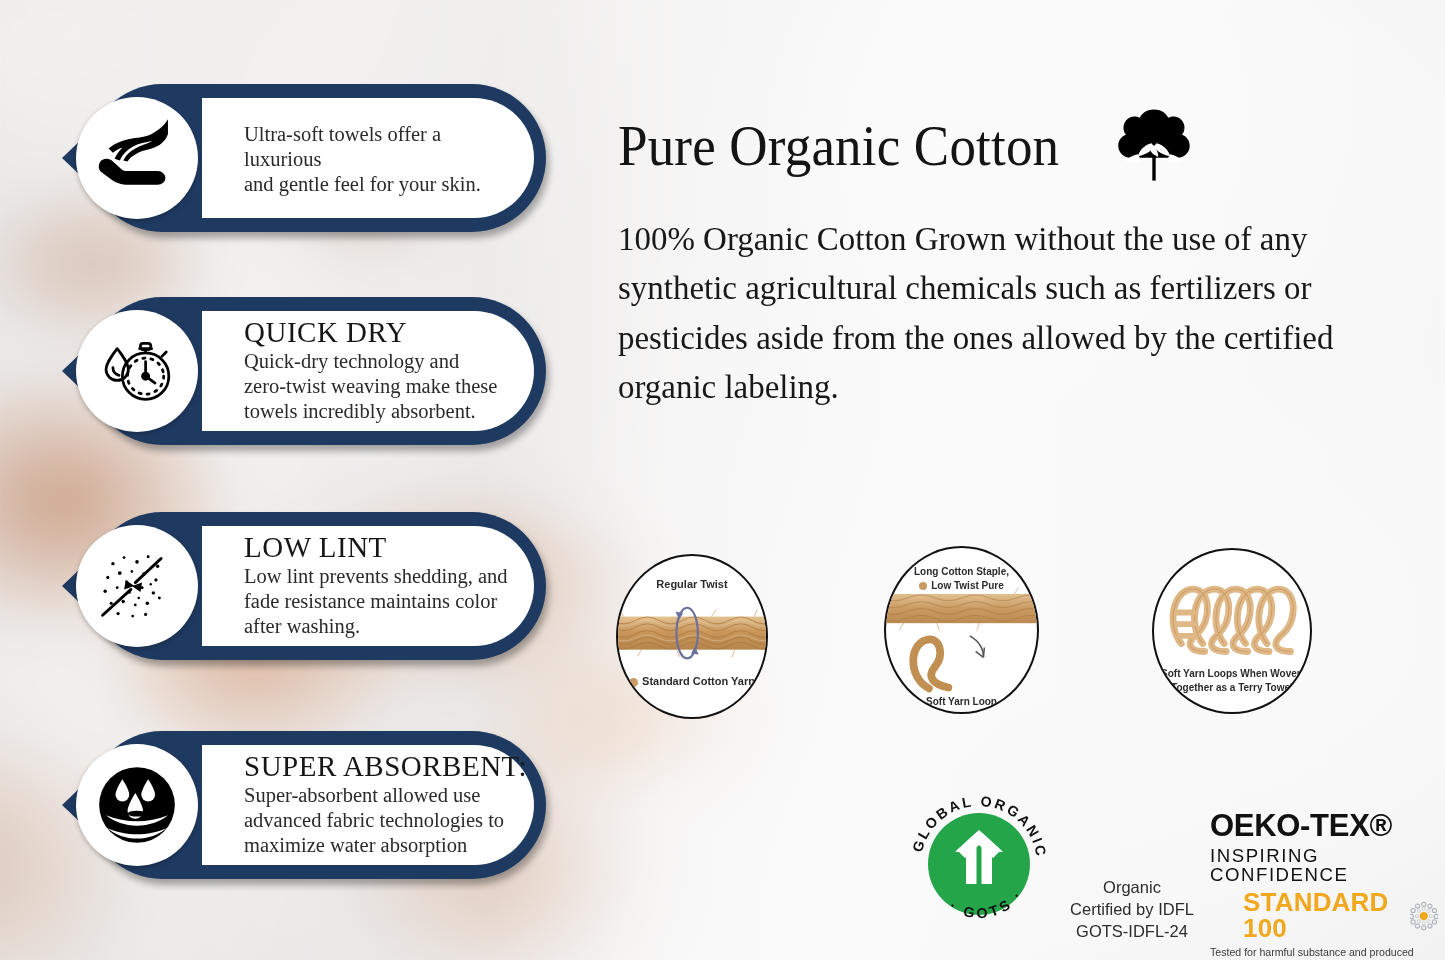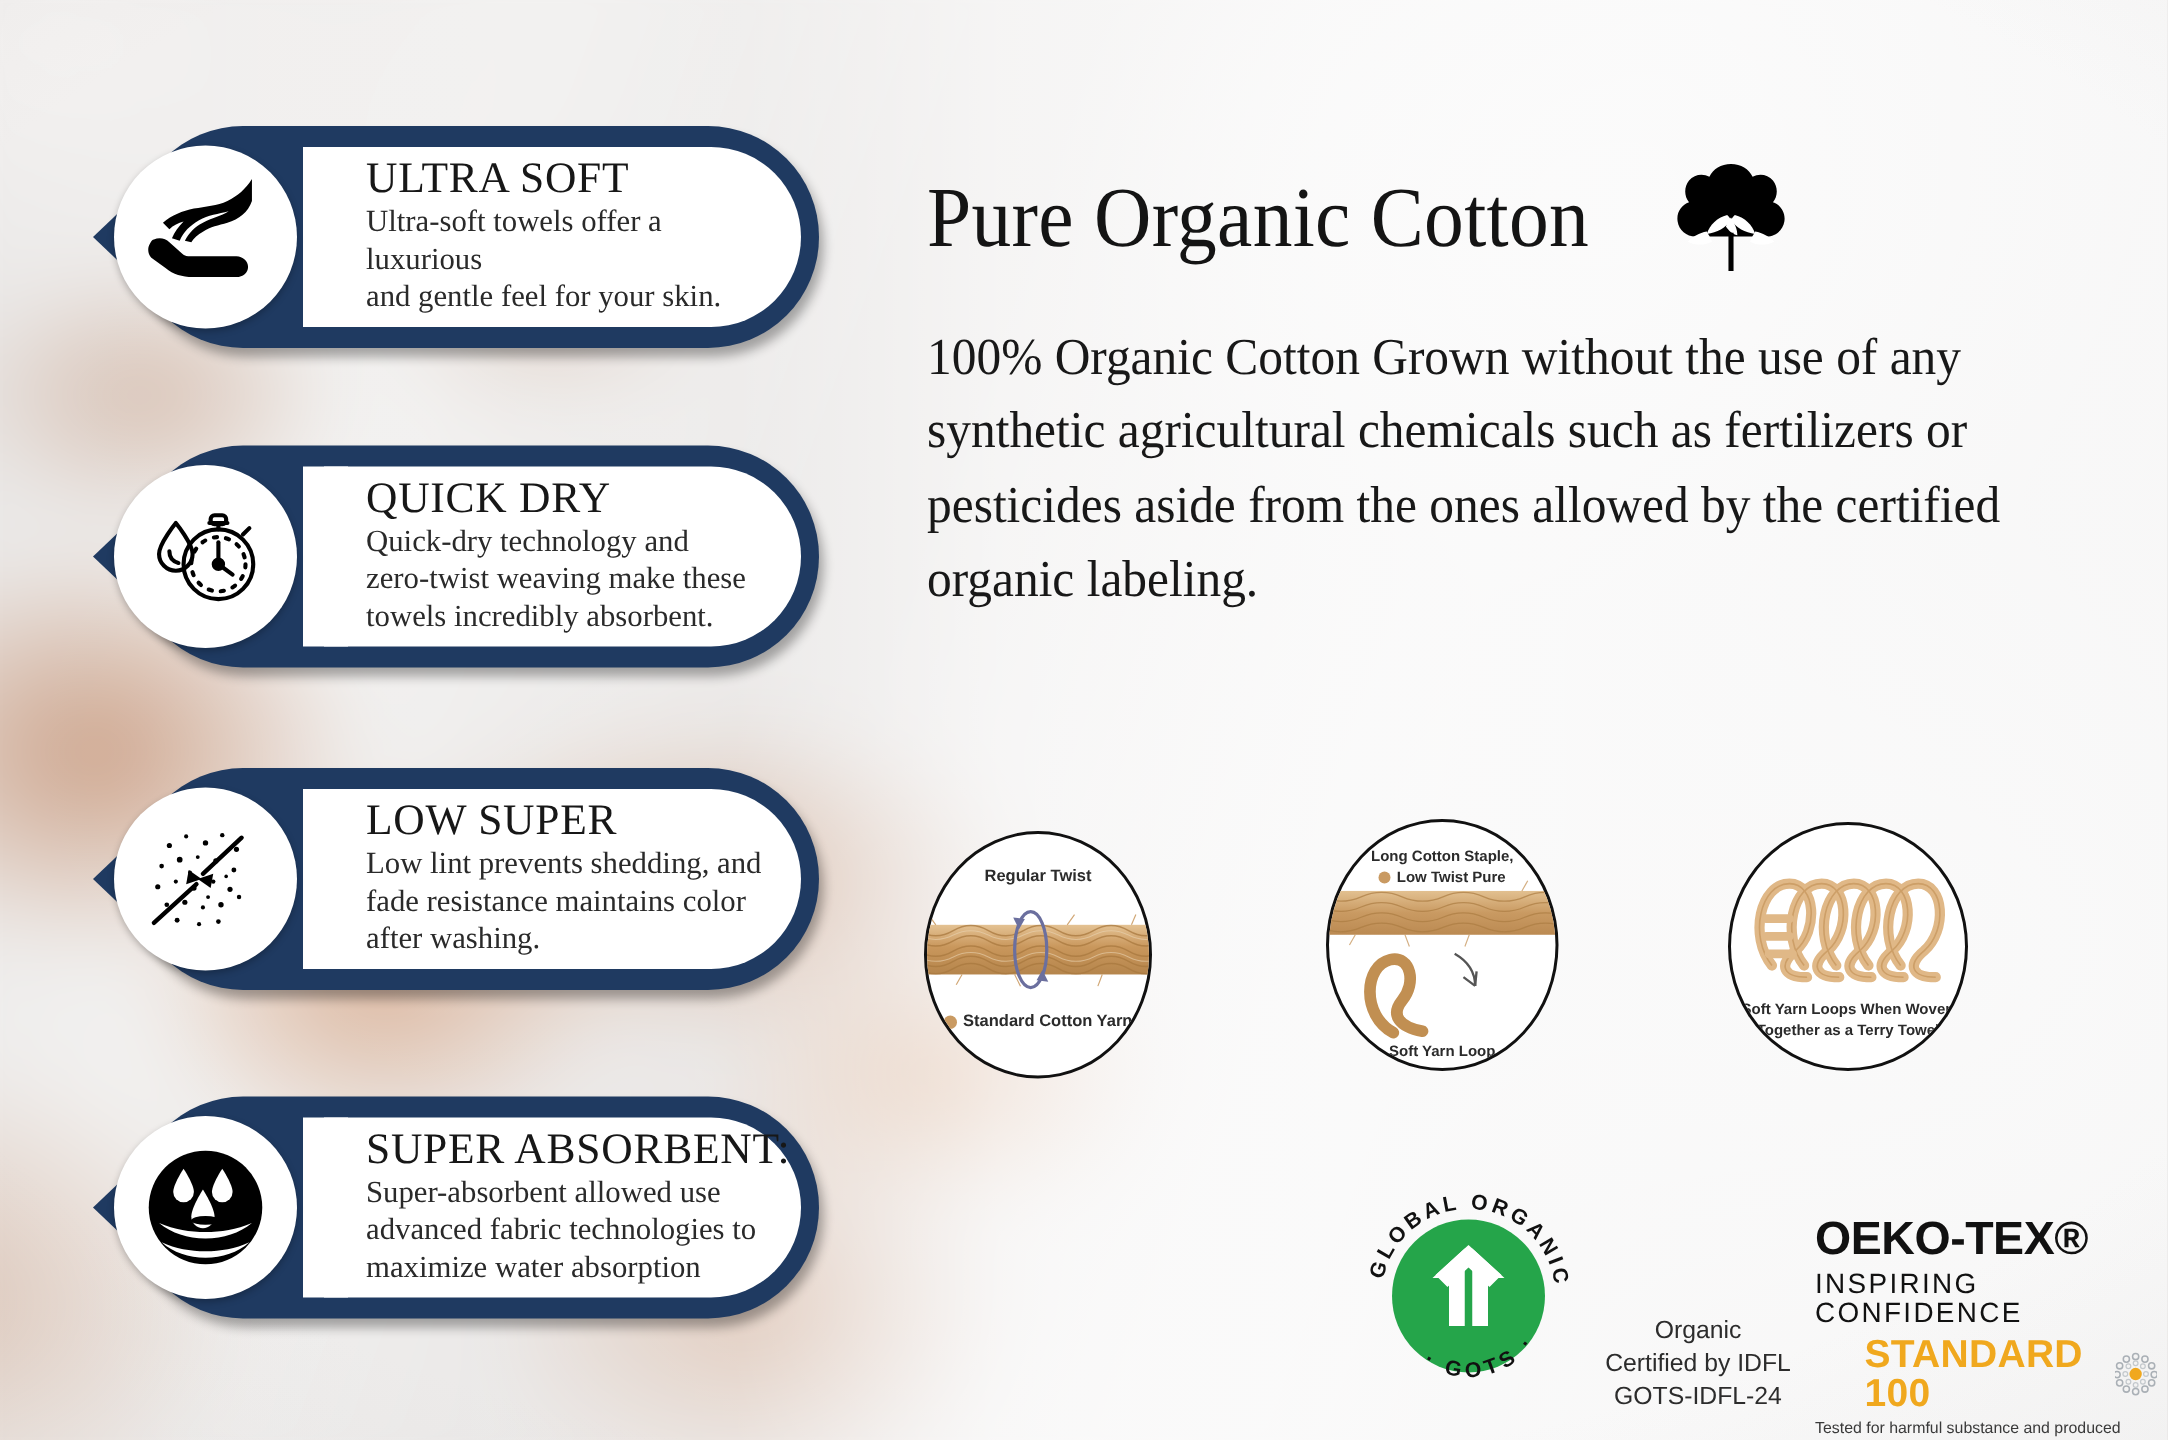--- a/index.html
+++ b/index.html
@@ -163,21 +163,20 @@
   <div class="veil"></div>
   <div class="vign"></div>
 </div>
 
 <div id="page">
 
   <div class="card" id="card0">
     <div class="tail"></div>
     <div class="body">
       <div class="panel">
-        <div class="ttl">ULTRA SOFT</div>
         <div class="dsc">
           <div>Ultra-soft towels offer a luxurious</div>
           <div>and gentle feel for your skin.</div>
         </div>
       </div>
     </div>
     <div class="ic">
       <svg viewBox="0 0 100 100">
         <path fill="#000" d="M86 22c-3 9-10 14-19 17-7 2-13 3-19 7-4 2-7 5-9 8l-5-1c3-6 8-11 14-14 7-4 14-5 20-9-8 2-16 3-23 7-7 4-12 9-15 16l-6-2c2-5 5-9 9-13-4 1-8 3-11 6l-5-5c7-6 15-9 24-11 9-2 18-2 26-6 8-4 14-9 19-17l-0 0z"></path>
         <path fill="#000" d="M10 52c4-2 9-1 12 2l10 9c2 2 4 2 6 2h36c5 0 9 4 9 8 0 5-4 8-9 8H40c-8 0-15-2-21-7L8 66c-3-3-3-8-1-11 1-2 2-3 3-3z"></path>
@@ -214,21 +213,21 @@
           <path d="M79 33l5-5"></path>
         </g>
       </svg>
     </div>
   </div>
 
   <div class="card" id="card2">
     <div class="tail"></div>
     <div class="body">
       <div class="panel">
-        <div class="ttl">LOW SUPER</div>
+        <div class="ttl">LOW LINT</div>
         <div class="dsc">
           <div>Low lint prevents shedding, and</div>
           <div>fade resistance maintains color</div>
           <div>after washing.</div>
         </div>
       </div>
     </div>
     <div class="ic">
       <svg viewBox="0 0 100 100">
         <g fill="#000">

